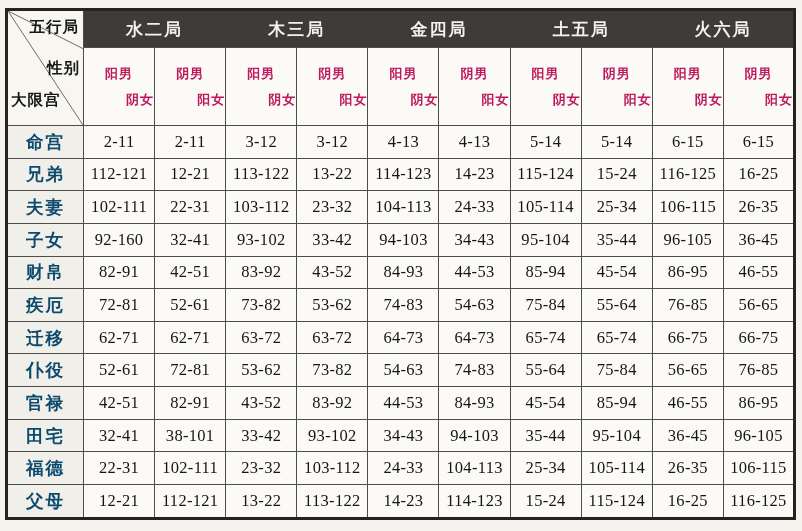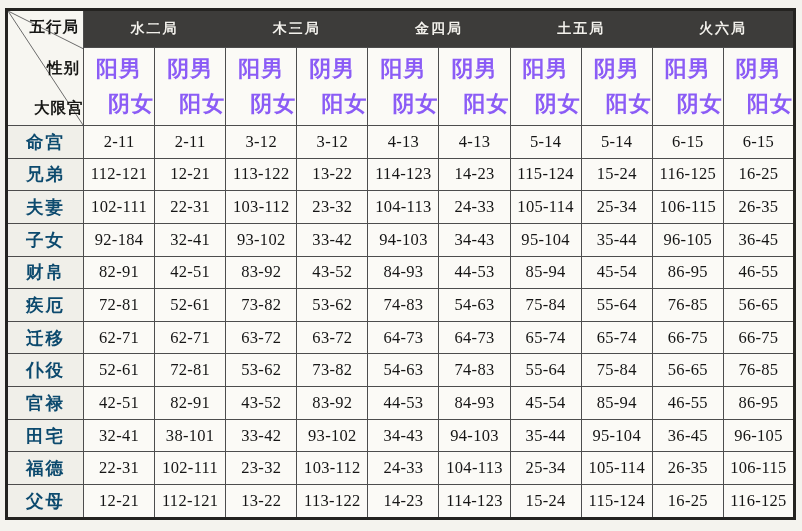--- a/index.html
+++ b/index.html
@@ -19,34 +19,34 @@
   td{
     border:1px solid #4d4d4d;
     text-align:center;vertical-align:middle;
     padding:0;overflow:hidden;
   }
   tr.band-row{height:38px;}
   tr.sex-row{height:78px;}
   td.band{
     background:#3d3c3a;
     color:#f3f1ec;
-    font-weight:700;font-size:14px;
+    font-weight:700;font-size:17px;
     letter-spacing:2px;
     border-left-color:#3d3c3a;border-right-color:#3d3c3a;
     text-shadow:0 0 1px #2a2a28;
   }
   td.corner{background:#f7f6f1;position:relative;}
   .corner svg.diag{position:absolute;left:0;top:0;width:100%;height:100%;display:block;}
   .corner .c-lab{position:absolute;font-weight:700;font-size:15.5px;color:#17171­5;color:#171715;letter-spacing:1px;white-space:nowrap;}
   .c-tr{top:6px;right:4px;}
   .c-mid{top:47px;right:3px;margin-left:16px;}
-  .c-bl{bottom:6px;left:3px;margin-left:23px;}
+  .c-bl{bottom:14px;left:3px;}
   td.sex{background:#fbfaf6;}
   td.sex .sx{
-    font-weight:700;font-size:22px;color:#8b5cf6;
+    font-weight:700;font-size:13px;color:#be185d;
     letter-spacing:1px;line-height:1;
   }
   td.sex .sx + .sx{margin-top:13px;text-align:right;}
   td.rl{
     background:#f0efe9;
     font-family:"Liberation Serif",serif;
     font-weight:600;font-size:17.5px;color:#0c4a6e;
     letter-spacing:2px;
   }
   td.num{
@@ -167,21 +167,21 @@
           <td class="num">23-32</td>
           <td class="num">104-113</td>
           <td class="num">24-33</td>
           <td class="num">105-114</td>
           <td class="num">25-34</td>
           <td class="num">106-115</td>
           <td class="num">26-35</td>
         </tr>
         <tr>
           <td class="rl">子女</td>
-          <td class="num">92-184</td>
+          <td class="num">92-160</td>
           <td class="num">32-41</td>
           <td class="num">93-102</td>
           <td class="num">33-42</td>
           <td class="num">94-103</td>
           <td class="num">34-43</td>
           <td class="num">95-104</td>
           <td class="num">35-44</td>
           <td class="num">96-105</td>
           <td class="num">36-45</td>
         </tr>

